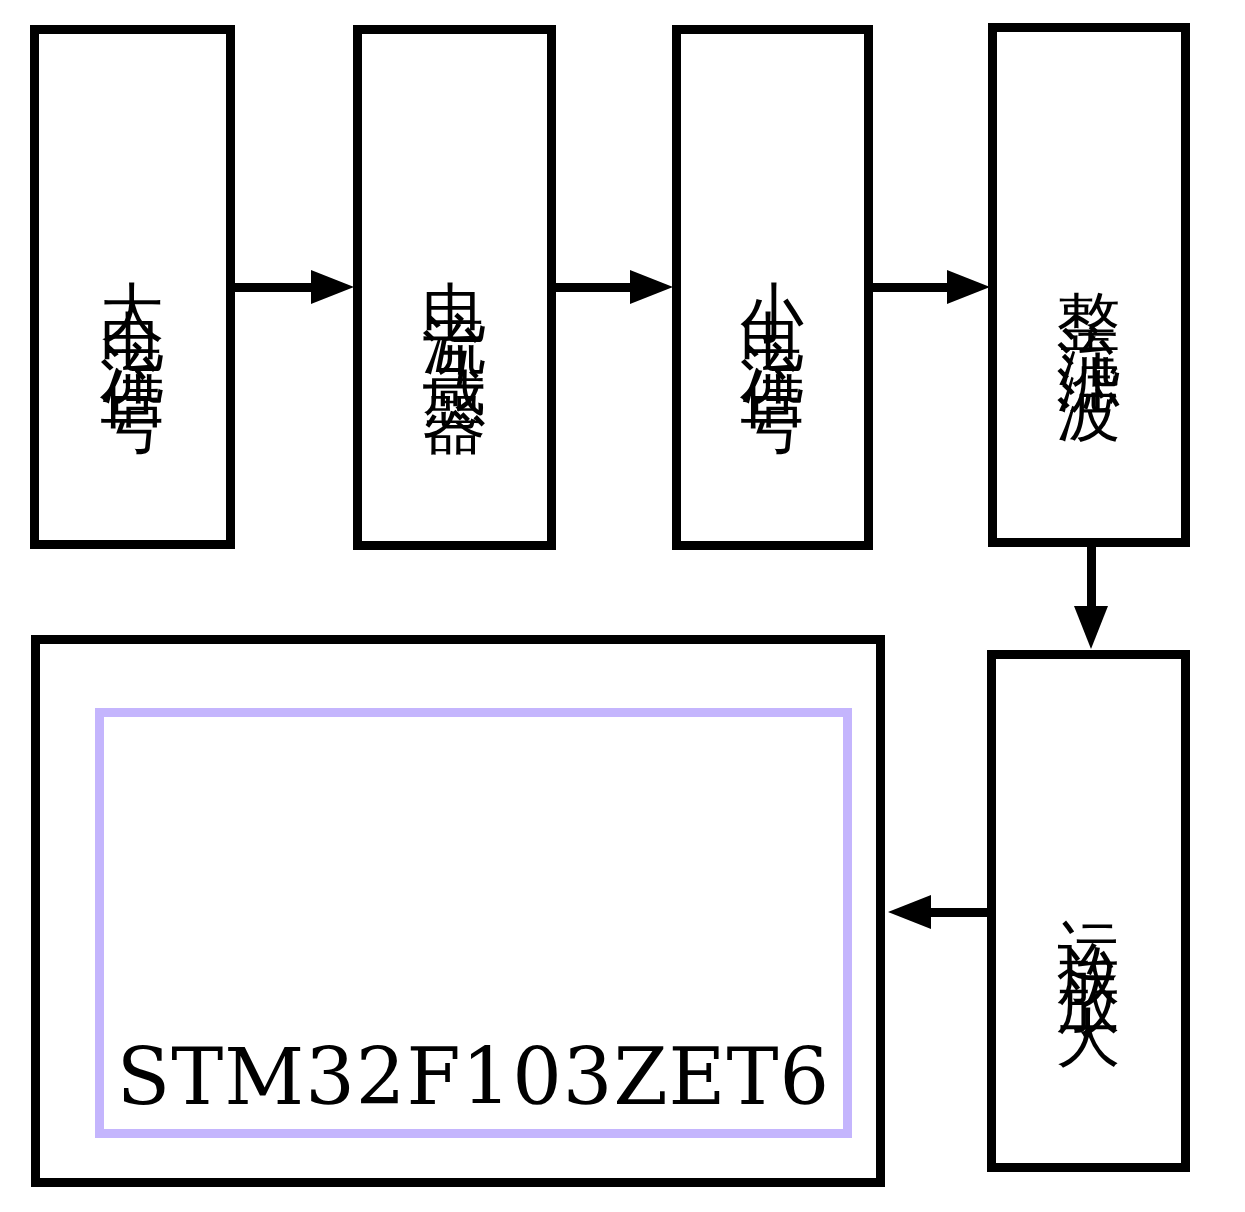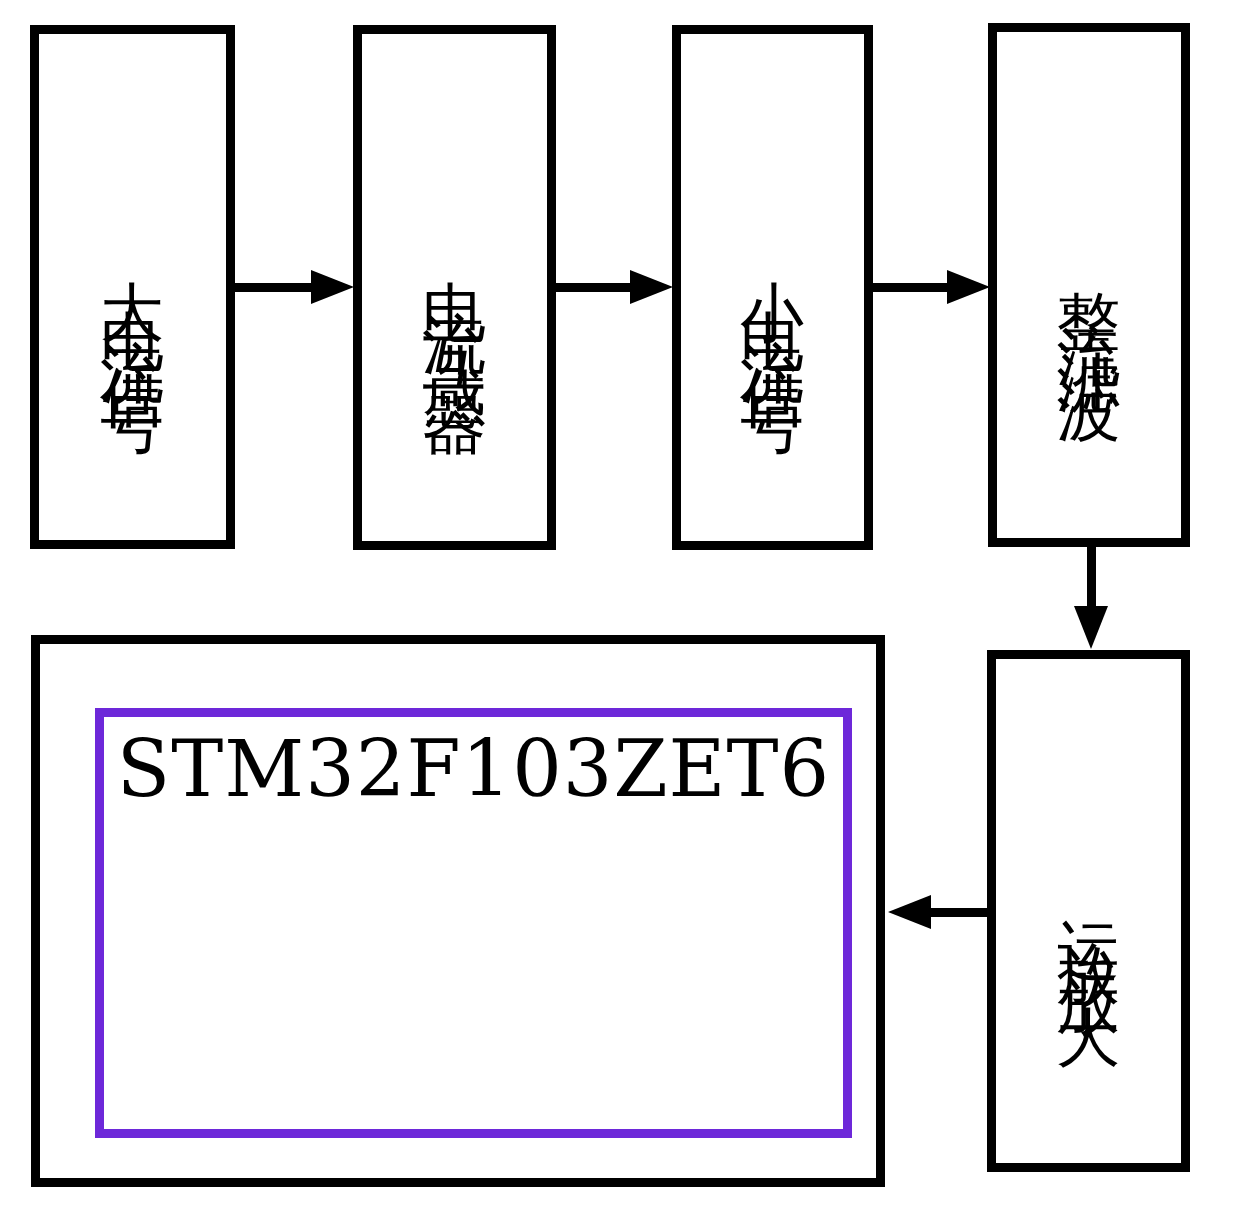--- a/index.html
+++ b/index.html
@@ -36,26 +36,26 @@
   }
   .mcu-outer {
     position: absolute;
     box-sizing: border-box;
     border: 9px solid #000000;
     background: #ffffff;
   }
   .mcu-inner {
     position: absolute;
     box-sizing: border-box;
-    border: 9px solid #6d28d9;
+    border: 9px solid #c4b5fd;
     background: #ffffff;
     display: flex;
     flex-direction: column;
     align-items: center;
-    justify-content: space-between;
+    justify-content: flex-end;
   }
   .mcu-line1 {
     font-size: 78px;
     line-height: 104px;
     letter-spacing: 1px;
   }
   .mcu-line2 {
     font-size: 68px;
     line-height: 104px;
     letter-spacing: 4px;

